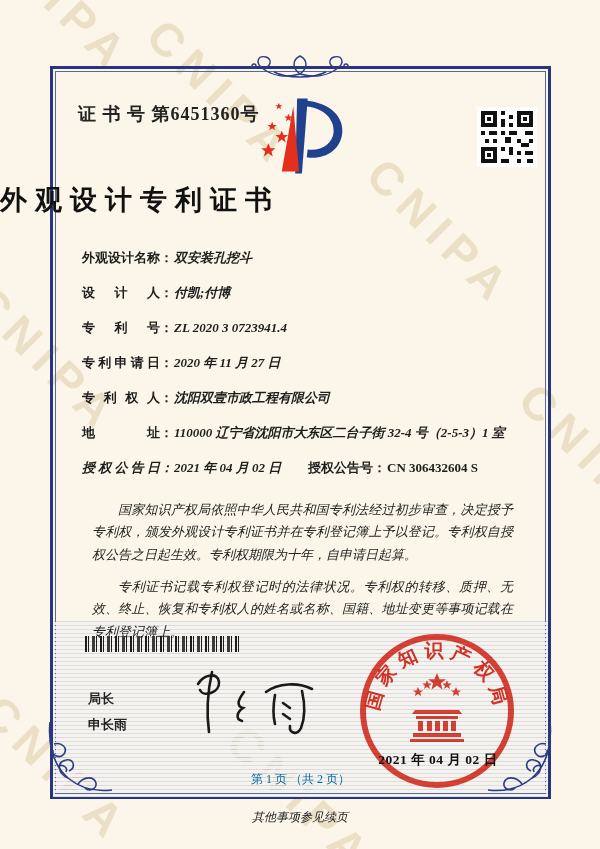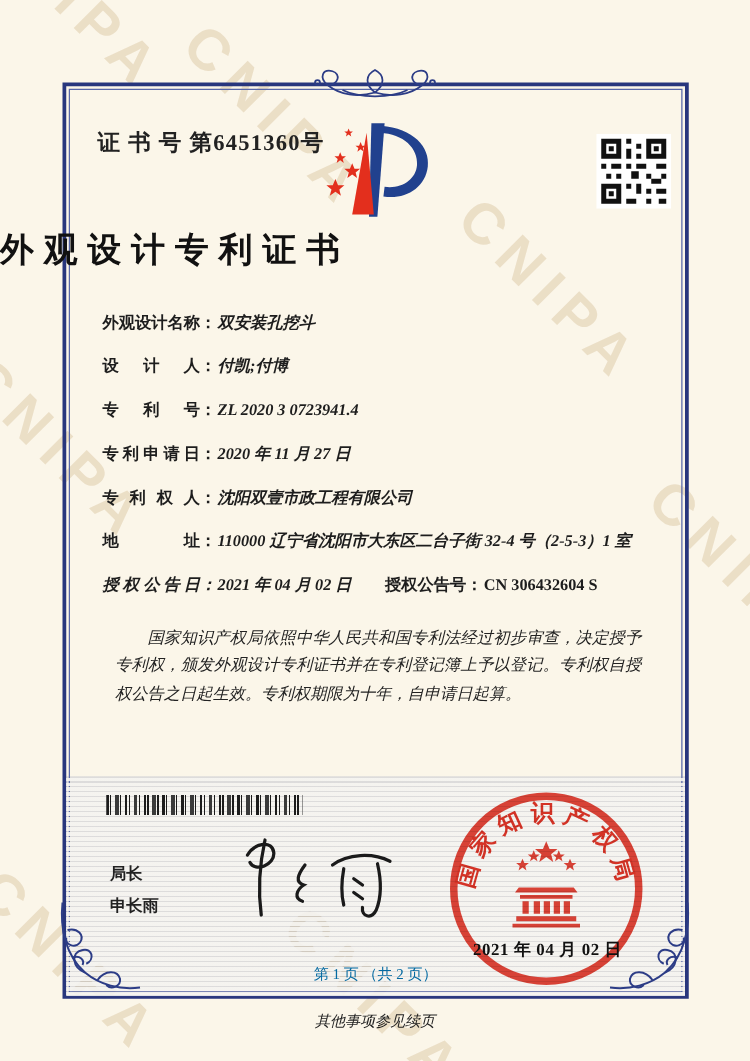--- a/index.html
+++ b/index.html
@@ -198,20 +198,21 @@
       <span class="gpair2">
         <span>授权公告号</span>
           <span class="fcolon">：</span>
           <span>CN 306432604 S</span>
       </span>
     </div>
   </div>
 
   <div class="abs paras">
     <p>国家知识产权局依照中华人民共和国专利法经过初步审查，决定授予专利权，颁发外观设计专利证书并在专利登记簿上予以登记。专利权自授权公告之日起生效。专利权期限为十年，自申请日起算。</p>
+    <p>专利证书记载专利权登记时的法律状况。专利权的转移、质押、无效、终止、恢复和专利权人的姓名或名称、国籍、地址变更等事项记载在专利登记簿上。</p>
   </div>
 
   <div class="abs barcode"></div>
 
   <div class="abs signer">
     <div>局长</div>
     <div>申长雨</div>
   </div>
 
   <svg class="abs sig" width="152" height="80" viewBox="0 0 152 80">

